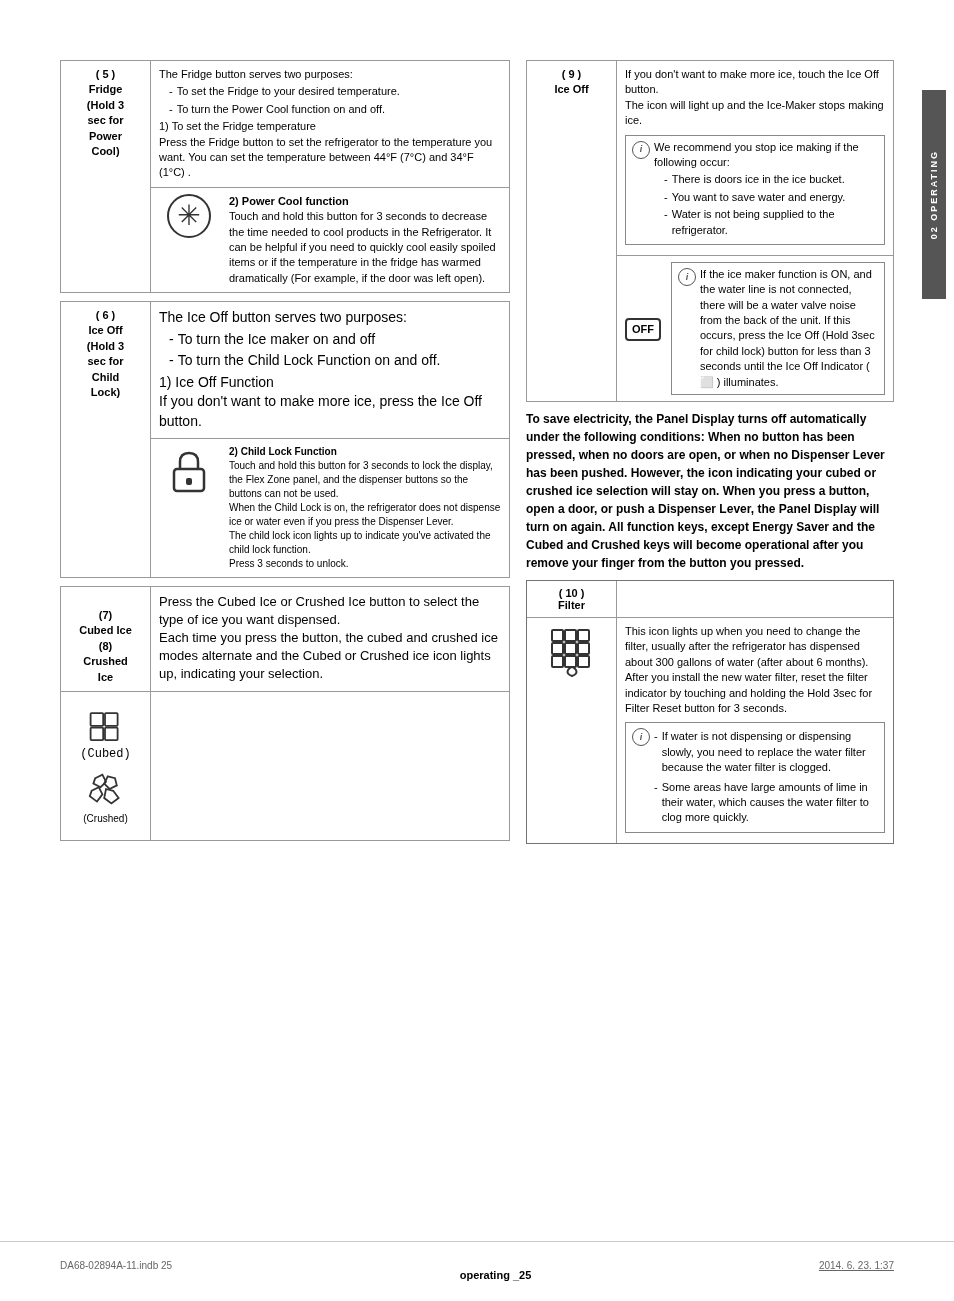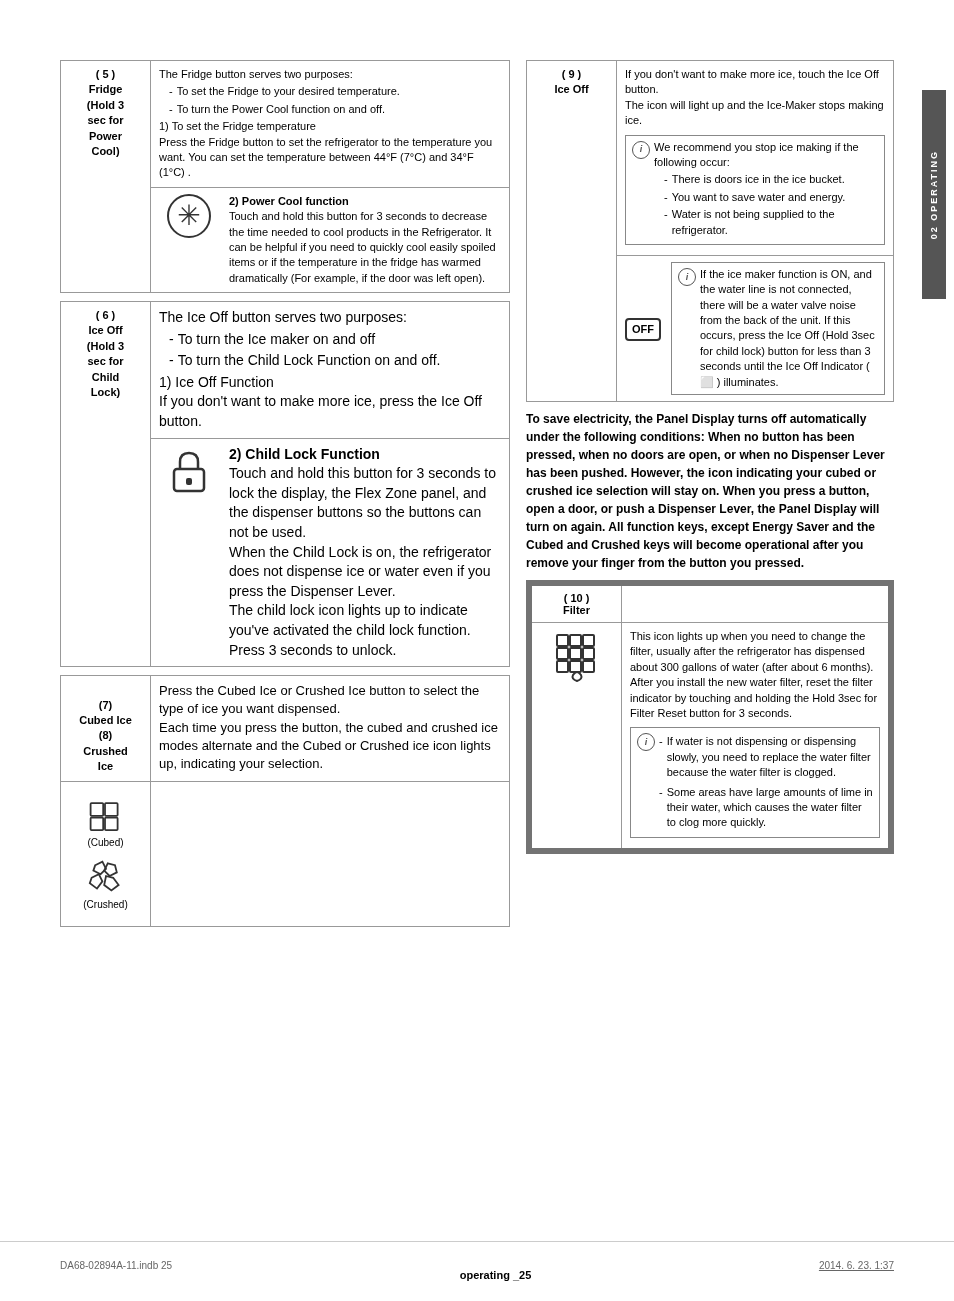--- a/index.html
+++ b/index.html
@@ -54,21 +54,21 @@
       line-height: 40px;
       text-align: center;
     }
     .bold-paragraph {
       font-weight: bold;
       font-size: 12px;
       line-height: 1.5;
       margin: 8px 0;
     }
     .filter-section {
-      border: 6px solid #737373;
+      border: 1px solid #737373;
       margin-top: 8px;
     }
     .filter-header {
       display: flex;
     }
     .filter-header-left {
       border-right: 1px solid #999;
       padding: 6px 8px;
       font-weight: bold;
       text-align: center;
@@ -264,21 +264,21 @@
               <div class="dash-item">
                     <span class="dash">-</span>
                     <span>To turn the Child Lock Function on and off.</span>
                   </div>
             </div>
             <span>1)  Ice Off Function</span><br>
             <span>If you don't want to make more ice, press the Ice Off button.</span>
           </td>
         </tr>
         <tr>
-          <td style="font-size:14px; line-height:1.4;">
+          <td style="font-size:10px; line-height:1.4;">
             <div style="display:flex; gap:10px; align-items:flex-start;">
               <div style="width:60px; flex-shrink:0; text-align:center; padding-top:4px;">
                 <div style="display:inline-block; position:relative;">
                   <svg width="38" height="46" viewBox="0 0 38 46">
                     <rect x="4" y="20" width="30" height="22" rx="3" ry="3" fill="none" stroke="#333" stroke-width="2.5"></rect>
                     <path d="M10 20 L10 13 Q10 4 19 4 Q28 4 28 13 L28 20" fill="none" stroke="#333" stroke-width="2.5"></path>
                     <rect x="16" y="29" width="6" height="7" rx="2" fill="#333"></rect>
                   </svg>
                 </div>
               </div>
@@ -312,21 +312,21 @@
         <tr>
           <td style="text-align:center; padding:8px 4px; border-top: 1px solid #999;">
             <div class="cubed-crushed-icons">
               <div class="cubed-icon-wrap">
                 <svg class="cubed-svg" viewBox="0 0 40 40">
                   <rect x="4" y="8" width="14" height="14" rx="1" fill="none" stroke="#333" stroke-width="2"></rect>
                   <rect x="20" y="8" width="14" height="14" rx="1" fill="none" stroke="#333" stroke-width="2"></rect>
                   <rect x="4" y="24" width="14" height="14" rx="1" fill="none" stroke="#333" stroke-width="2"></rect>
                   <rect x="20" y="24" width="14" height="14" rx="1" fill="none" stroke="#333" stroke-width="2"></rect>
                 </svg>
-                <div style="font-size:10px;">(Cubed)</div>
+                <div style="font-size:12px;font-family:Liberation Mono, monospace;">(Cubed)</div>
               </div>
               <div class="crushed-icon-wrap">
                 <svg class="crushed-svg" viewBox="0 0 40 40">
                   <polygon points="8,8 16,4 20,12 14,18 6,14" fill="none" stroke="#333" stroke-width="2"></polygon>
                   <polygon points="22,6 30,8 32,16 24,20 18,14" fill="none" stroke="#333" stroke-width="2"></polygon>
                   <polygon points="4,22 12,18 16,26 10,34 2,28" fill="none" stroke="#333" stroke-width="2"></polygon>
                   <polygon points="20,20 28,22 34,30 26,36 18,30" fill="none" stroke="#333" stroke-width="2"></polygon>
                 </svg>
                 <div style="font-size:10px;">(Crushed)</div>
               </div>

